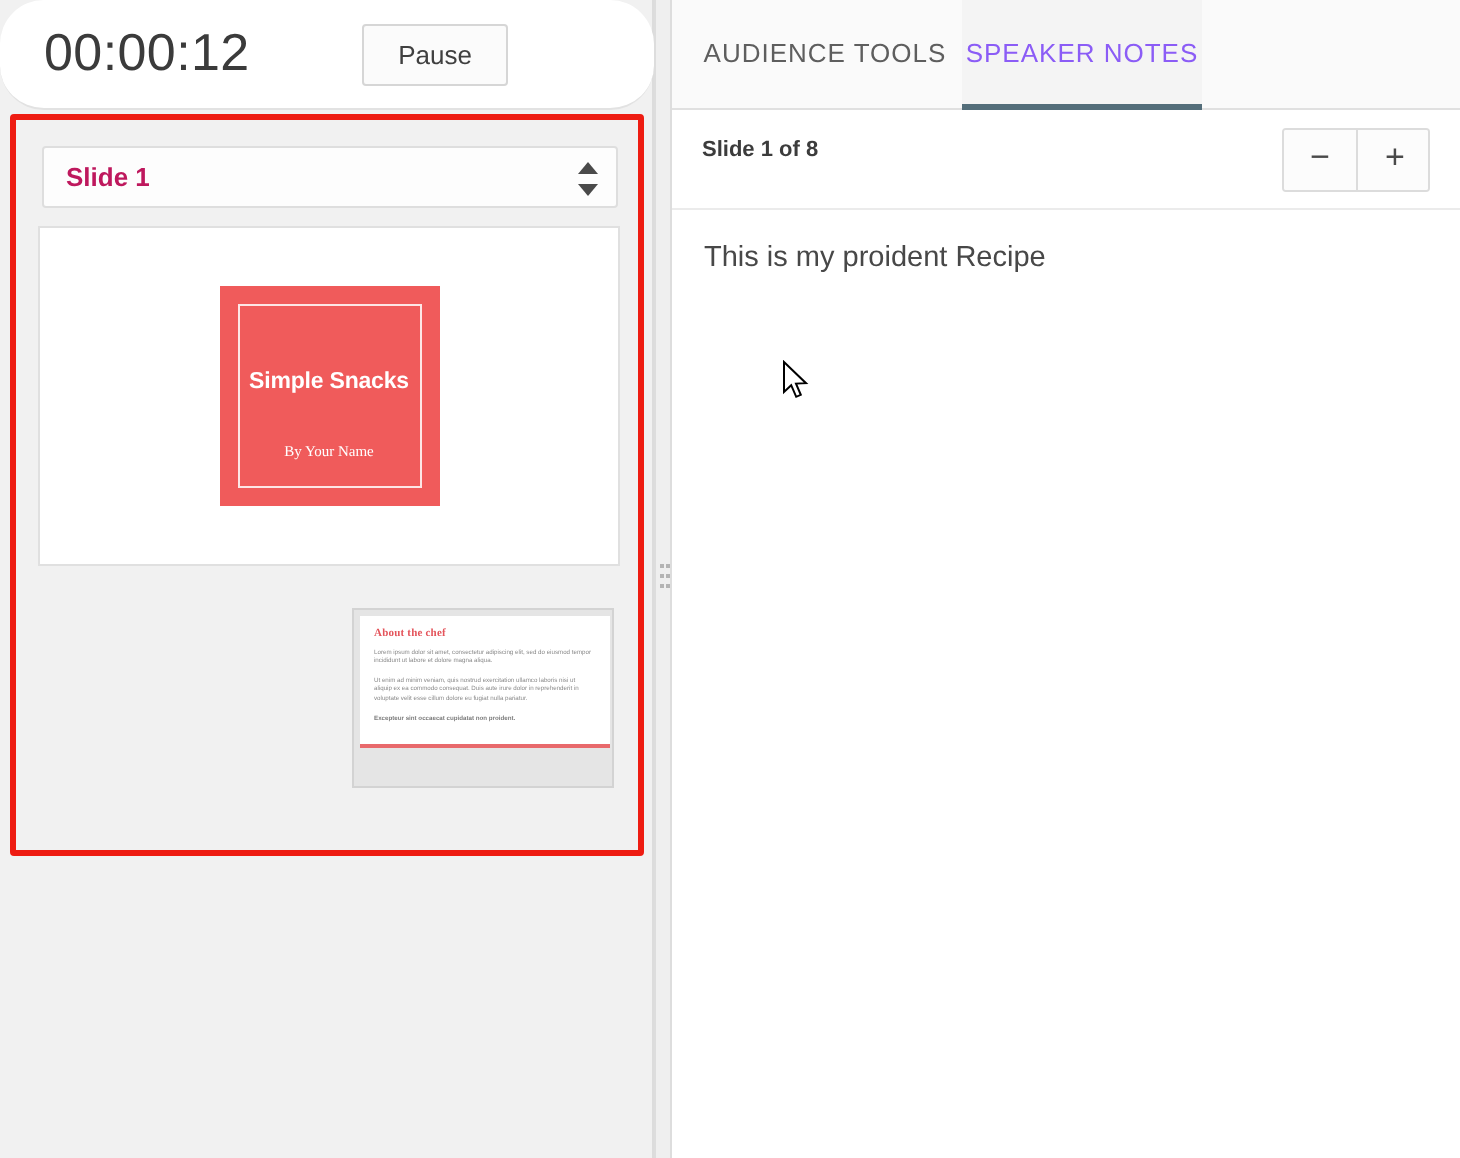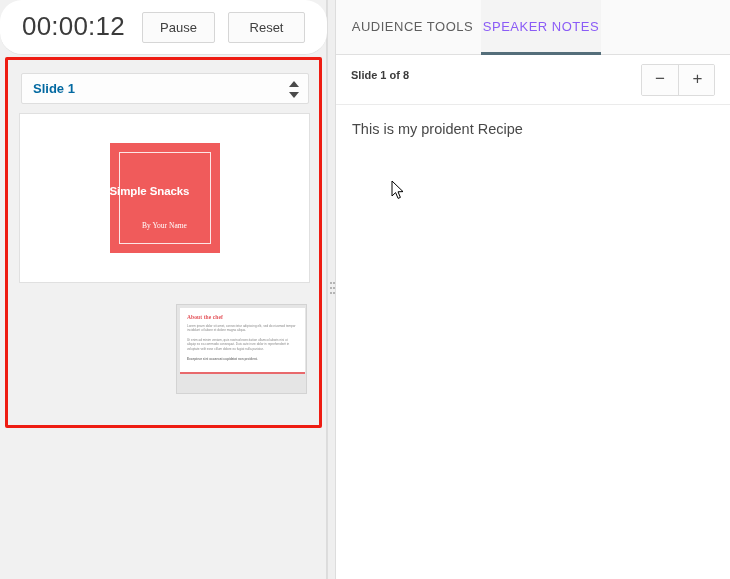--- a/index.html
+++ b/index.html
@@ -55,20 +55,21 @@
     height: 31px;
     background: #fbfbfb;
     border: 1px solid #d6d6d6;
     border-radius: 2px;
     font-family: "Liberation Sans", sans-serif;
     font-size: 13px;
     color: #404040;
     cursor: pointer;
     line-height: 29px;
     text-align: center;
+    margin-left: 39px;
   }
   #pause-btn { left: 142px; width: 73px; }
   #reset-btn { left: 228px; width: 77px; }
 
   
   #highlight-box {
     position: absolute;
     left: 5px;
     top: 57px;
     width: 317px;
@@ -90,21 +91,21 @@
     border: 1px solid #dedede;
     border-radius: 2px;
     cursor: pointer;
   }
   #slide-select-label {
     position: absolute;
     left: 11px;
     top: 7px;
     font-size: 13px;
     font-weight: bold;
-    color: #0369a1;
+    color: #be185d;
   }
   #slide-select-arrows {
     position: absolute;
     right: 8px;
     top: 6px;
     width: 12px;
     height: 19px;
   }
   #slide-select-arrows .tri {
     position: absolute;
@@ -144,21 +145,21 @@
   }
   #slide-art-inner {
     position: absolute;
     left: 9px; top: 9px; right: 9px; bottom: 9px;
     border: 1px solid rgba(255,255,255,0.85);
   }
   #slide-art-title {
     position: absolute;
     left: 0; right: 0;
     top: 42px;
-    text-align: left;
+    text-align: center;
     color: #ffffff;
     font-size: 11.5px;
     font-weight: bold;
     letter-spacing: -0.1px;
   }
   #slide-art-subtitle {
     position: absolute;
     left: 0; right: 0;
     top: 78px;
     text-align: center;
@@ -366,21 +367,20 @@
 </head>
 <body>
 
 <div id="app">
 
   <div id="left-pane">
 
     <div id="timer-bar">
       <div id="timer-value">00:00:12</div>
       <div id="pause-btn" class="timer-btn">Pause</div>
-      <div id="reset-btn" class="timer-btn">Reset</div>
     </div>
 
     <div id="slide-select">
       <span id="slide-select-label">Slide 1</span>
       <span id="slide-select-arrows">
         <i class="tri up"></i>
         <i class="tri down"></i>
       </span>
     </div>
 

